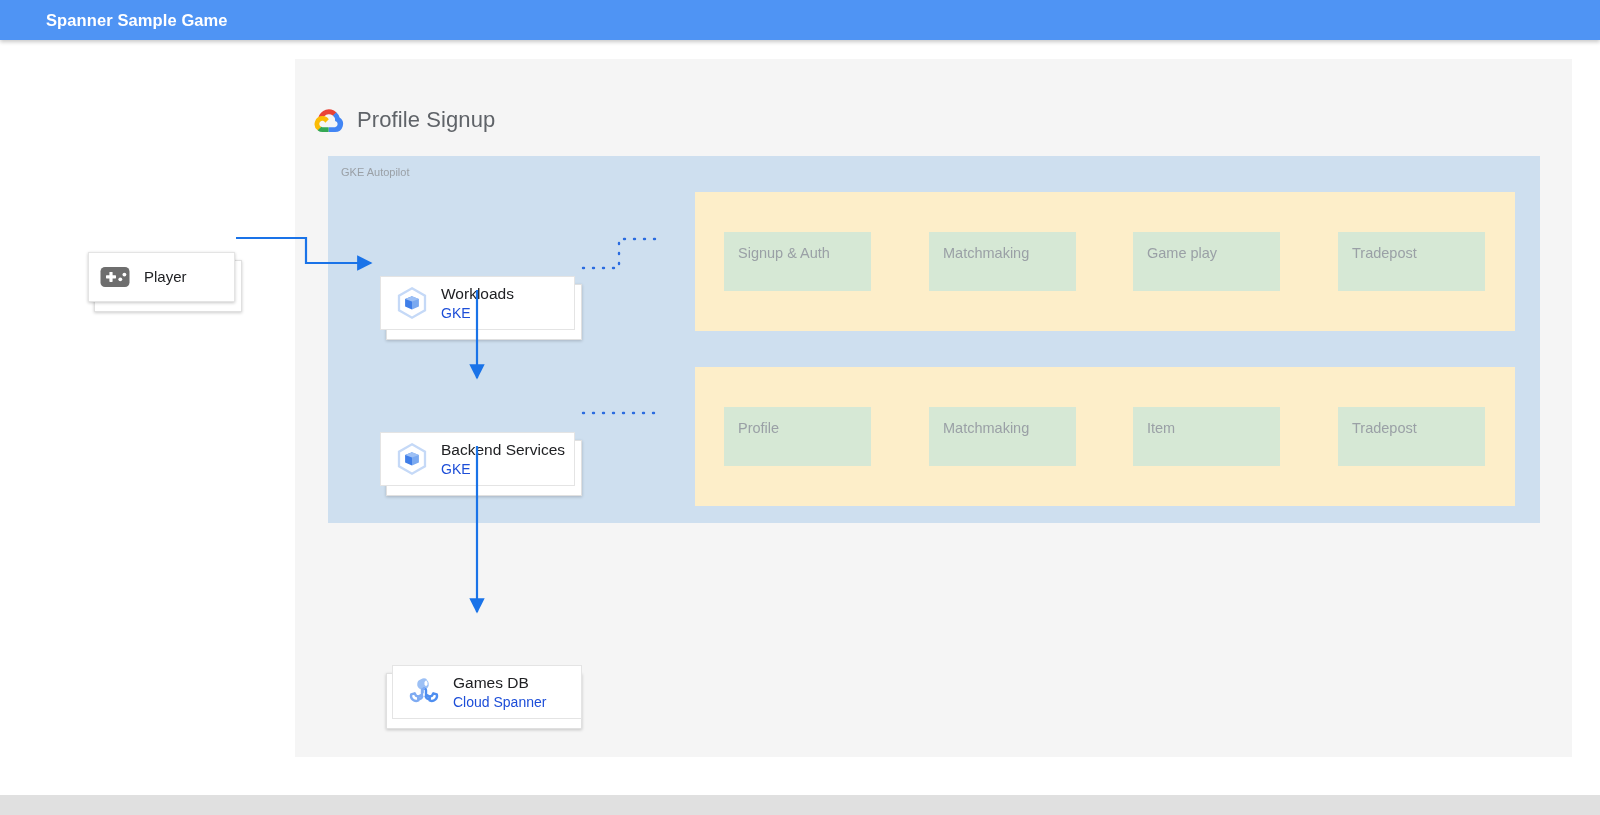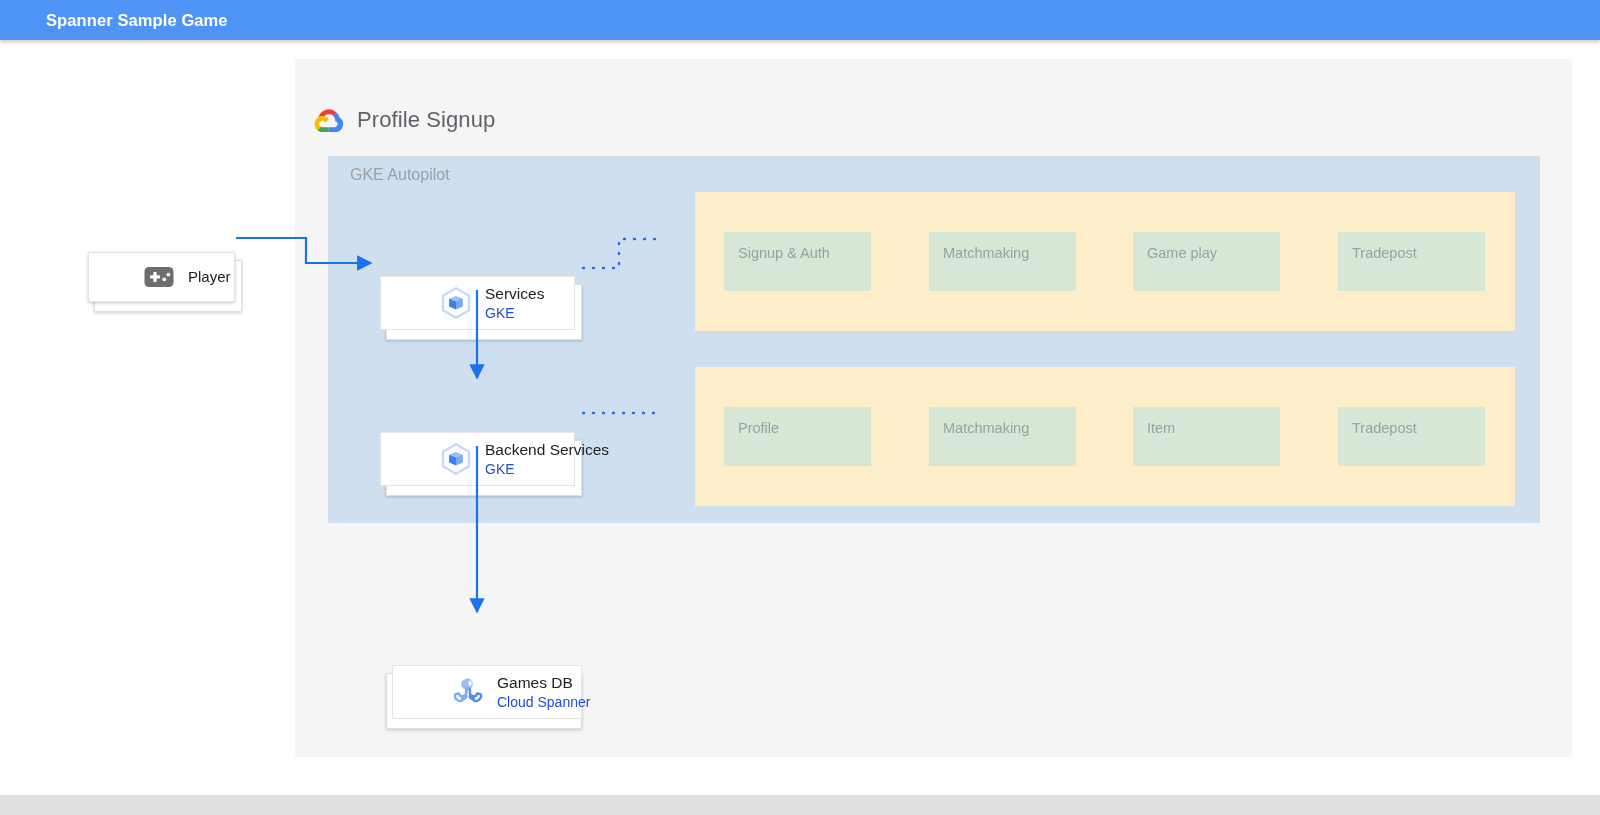--- a/index.html
+++ b/index.html
@@ -69,24 +69,23 @@
   
   .gke-panel {
     position: absolute;
     left: 33px; top: 97px;
     width: 1212px; height: 367px;
     background: #cedfef;
   }
   .gke-panel-label {
     position: absolute;
     left: 13px; top: 10px;
-    font-size: 16px;
+    font-size: 11px;
     color: #9aa0a6;
     white-space: nowrap;
-    margin-left: 9px;
   }
 
   
   .yellow-group {
     position: absolute;
     background: #fdeec9;
   }
   .yellow-group.top    { left: 367px; top: 36px;  width: 820px; height: 139px; }
   .yellow-group.bottom { left: 367px; top: 211px; width: 820px; height: 139px; }
 
@@ -106,21 +105,20 @@
   }
 
   
   .node {
     position: absolute;
     background: #ffffff;
     border: 1px solid #e4e4e4;
     display: flex;
     align-items: center;
     z-index: 20;
-    padding-left: 44px;
   }
   .node-stack {
     position: absolute;
     background: #ffffff;
     border: 1px solid #e0e0e0;
     box-shadow: 0 1px 3px rgba(0,0,0,0.20);
     z-index: 18;
   }
   .node-icon {
     flex: none;
@@ -278,21 +276,21 @@
   <div class="node node-workloads">
     <span class="node-icon">
       <svg viewBox="0 0 34 34" width="34" height="34" xmlns="http://www.w3.org/2000/svg">
         <path d="M17 2.3 30 9.7v14.6L17 31.7 4 24.3V9.7z" fill="none" stroke="#c5d9f7" stroke-width="2.3"></path>
         <path d="M17 10.2 17 23.6 10.1 20.6 10.1 13z" fill="#3f7ee8"></path>
         <path d="M17 10.2 17 23.6 23.9 20.6 23.9 13z" fill="#7aa9f0"></path>
         <path d="M10.1 13 17 10.2 23.9 13 17 15.6z" fill="#9dc0f5"></path>
       </svg>
     </span>
     <span class="node-text">
-      <span class="node-title">Services</span>
+      <span class="node-title">Workloads</span>
       <span class="node-sub">GKE</span>
     </span>
   </div>
 
   <div class="node node-backend">
     <span class="node-icon">
       <svg viewBox="0 0 34 34" width="34" height="34" xmlns="http://www.w3.org/2000/svg">
         <path d="M17 2.3 30 9.7v14.6L17 31.7 4 24.3V9.7z" fill="none" stroke="#c5d9f7" stroke-width="2.3"></path>
         <path d="M17 10.2 17 23.6 10.1 20.6 10.1 13z" fill="#3f7ee8"></path>
         <path d="M17 10.2 17 23.6 23.9 20.6 23.9 13z" fill="#7aa9f0"></path>

